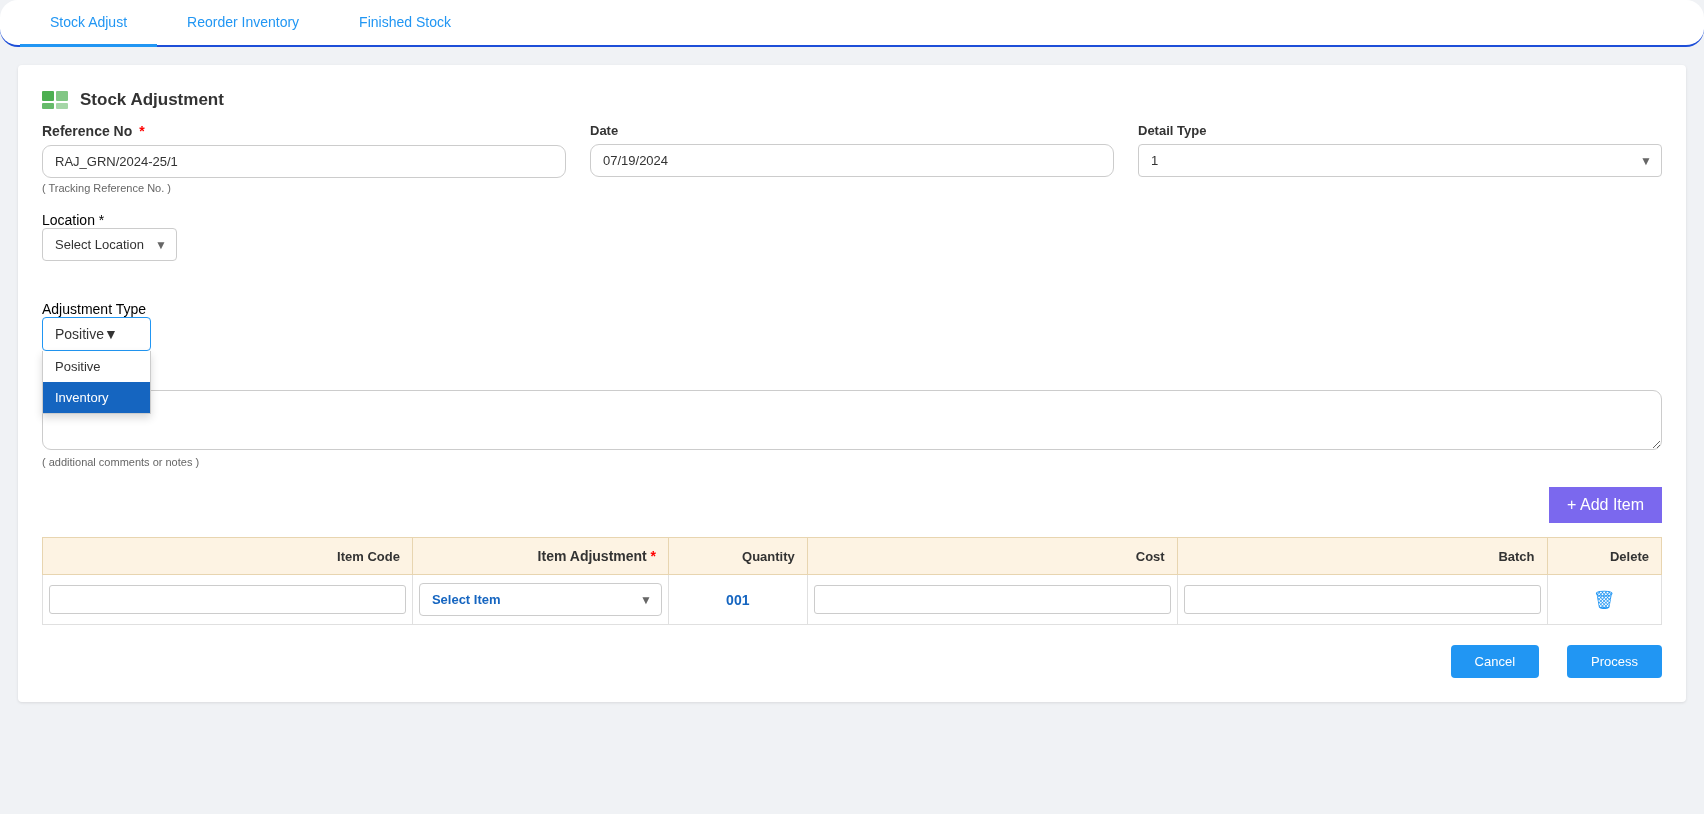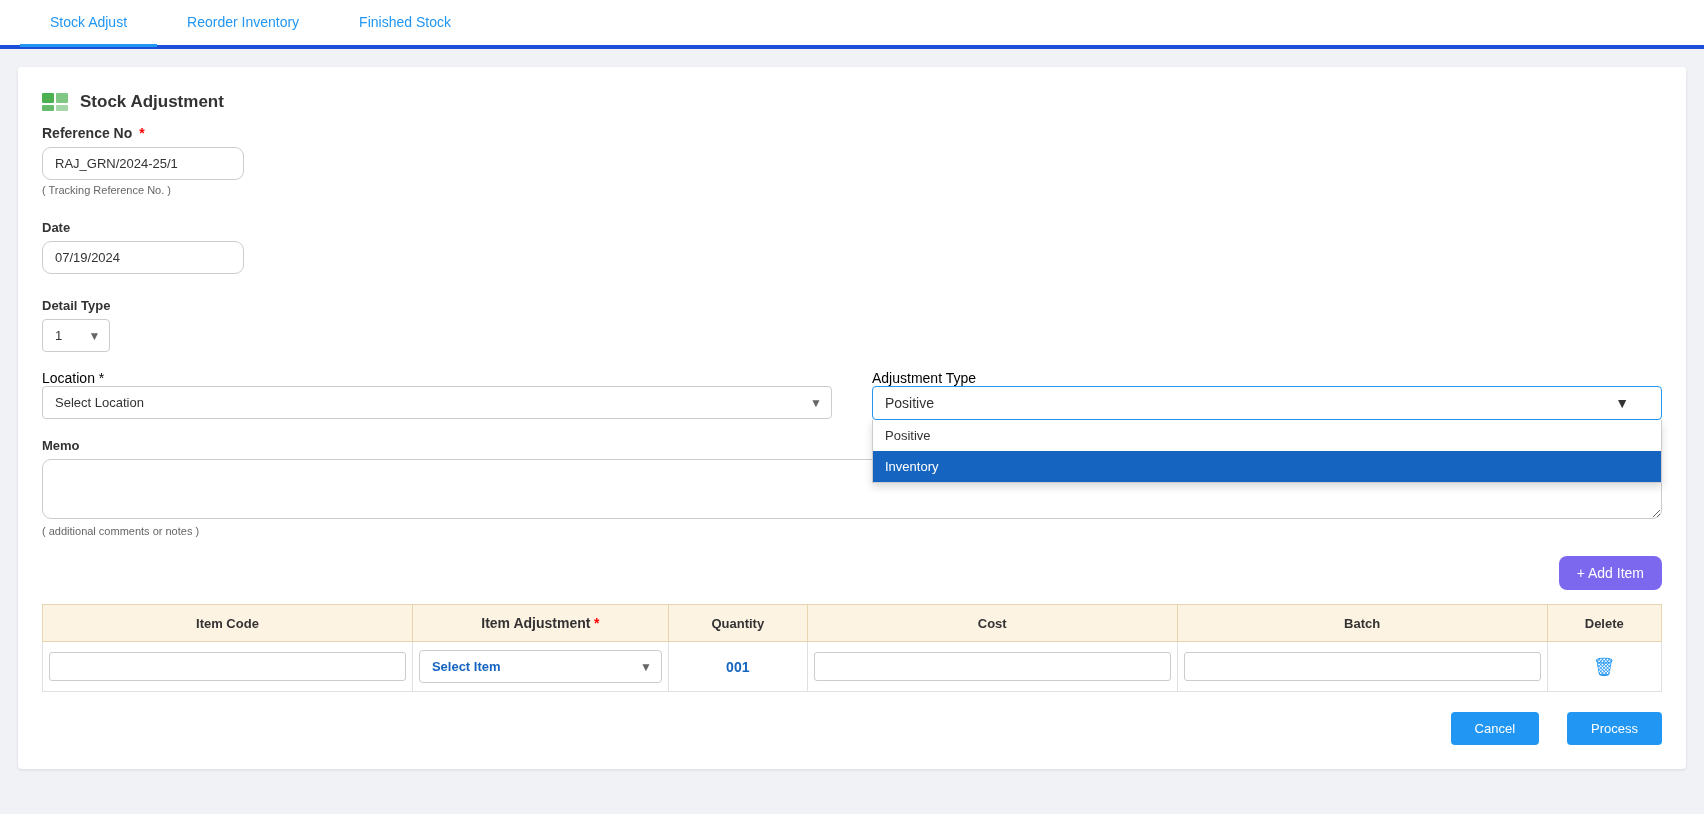--- a/index.html
+++ b/index.html
@@ -2,22 +2,23 @@
 <html><head>
   <meta charset="utf-8">
   <style>
     * { box-sizing: border-box; margin: 0; padding: 0; font-family: Arial, sans-serif; font-size: 14px; }
     body { background: #f0f2f5; }
 
     
     .nav-tabs {
       display: flex;
       background: #fff;
-      border-bottom: 4px solid #1d4ed8;
+      border-bottom: 2px solid #1d4ed8;
       padding: 0 20px;
+      border-radius: 18px;
     }
     .nav-tab {
       padding: 14px 30px;
       cursor: pointer;
       color: #2196F3;
       font-size: 14px;
       border-bottom: 3px solid transparent;
       margin-bottom: -2px;
     }
     .nav-tab.active {
@@ -51,21 +52,20 @@
       font-weight: 600;
       color: #333;
     }
 
     
     .form-row {
       display: flex;
       gap: 24px;
       margin-bottom: 18px;
       align-items: flex-start;
-      flex-direction: column;
     }
     .form-group {
       display: flex;
       flex-direction: column;
       flex: 1;
     }
     .form-group label {
       font-size: 13px;
       font-weight: 600;
       color: #333;
@@ -160,20 +160,21 @@
       background: #1565C0;
       color: #fff;
     }
 
     
     .location-row {
       display: flex;
       gap: 40px;
       margin-bottom: 18px;
       align-items: flex-start;
+      flex-direction: column;
     }
     .location-col {
       flex: 1;
     }
     .adjustment-col {
       flex: 1;
       position: relative;
     }
 
     
@@ -192,39 +193,39 @@
     .add-item-row {
       display: flex;
       justify-content: flex-end;
       margin-bottom: 14px;
     }
     .add-item-btn {
       background: #7B68EE;
       color: #fff;
       border: none;
       padding: 9px 18px;
-      border-radius: 8px;
-      font-size: 14px;
+      border-radius: 0;
+      font-size: 16px;
       cursor: pointer;
       display: flex;
       align-items: center;
       gap: 6px;
       text-align: center;
     }
 
     
     .items-table {
       width: 100%;
       border-collapse: collapse;
       margin-bottom: 18px;
     }
     .items-table th {
       background: #fdf3e3;
       padding: 10px 12px;
-      text-align: center;
+      text-align: right;
       font-size: 13px;
       font-weight: 600;
       color: #333;
       border: 1px solid #e8d5b0;
     }
     .items-table td {
       padding: 8px 6px;
       border: 1px solid #e0e0e0;
       vertical-align: middle;
     }

